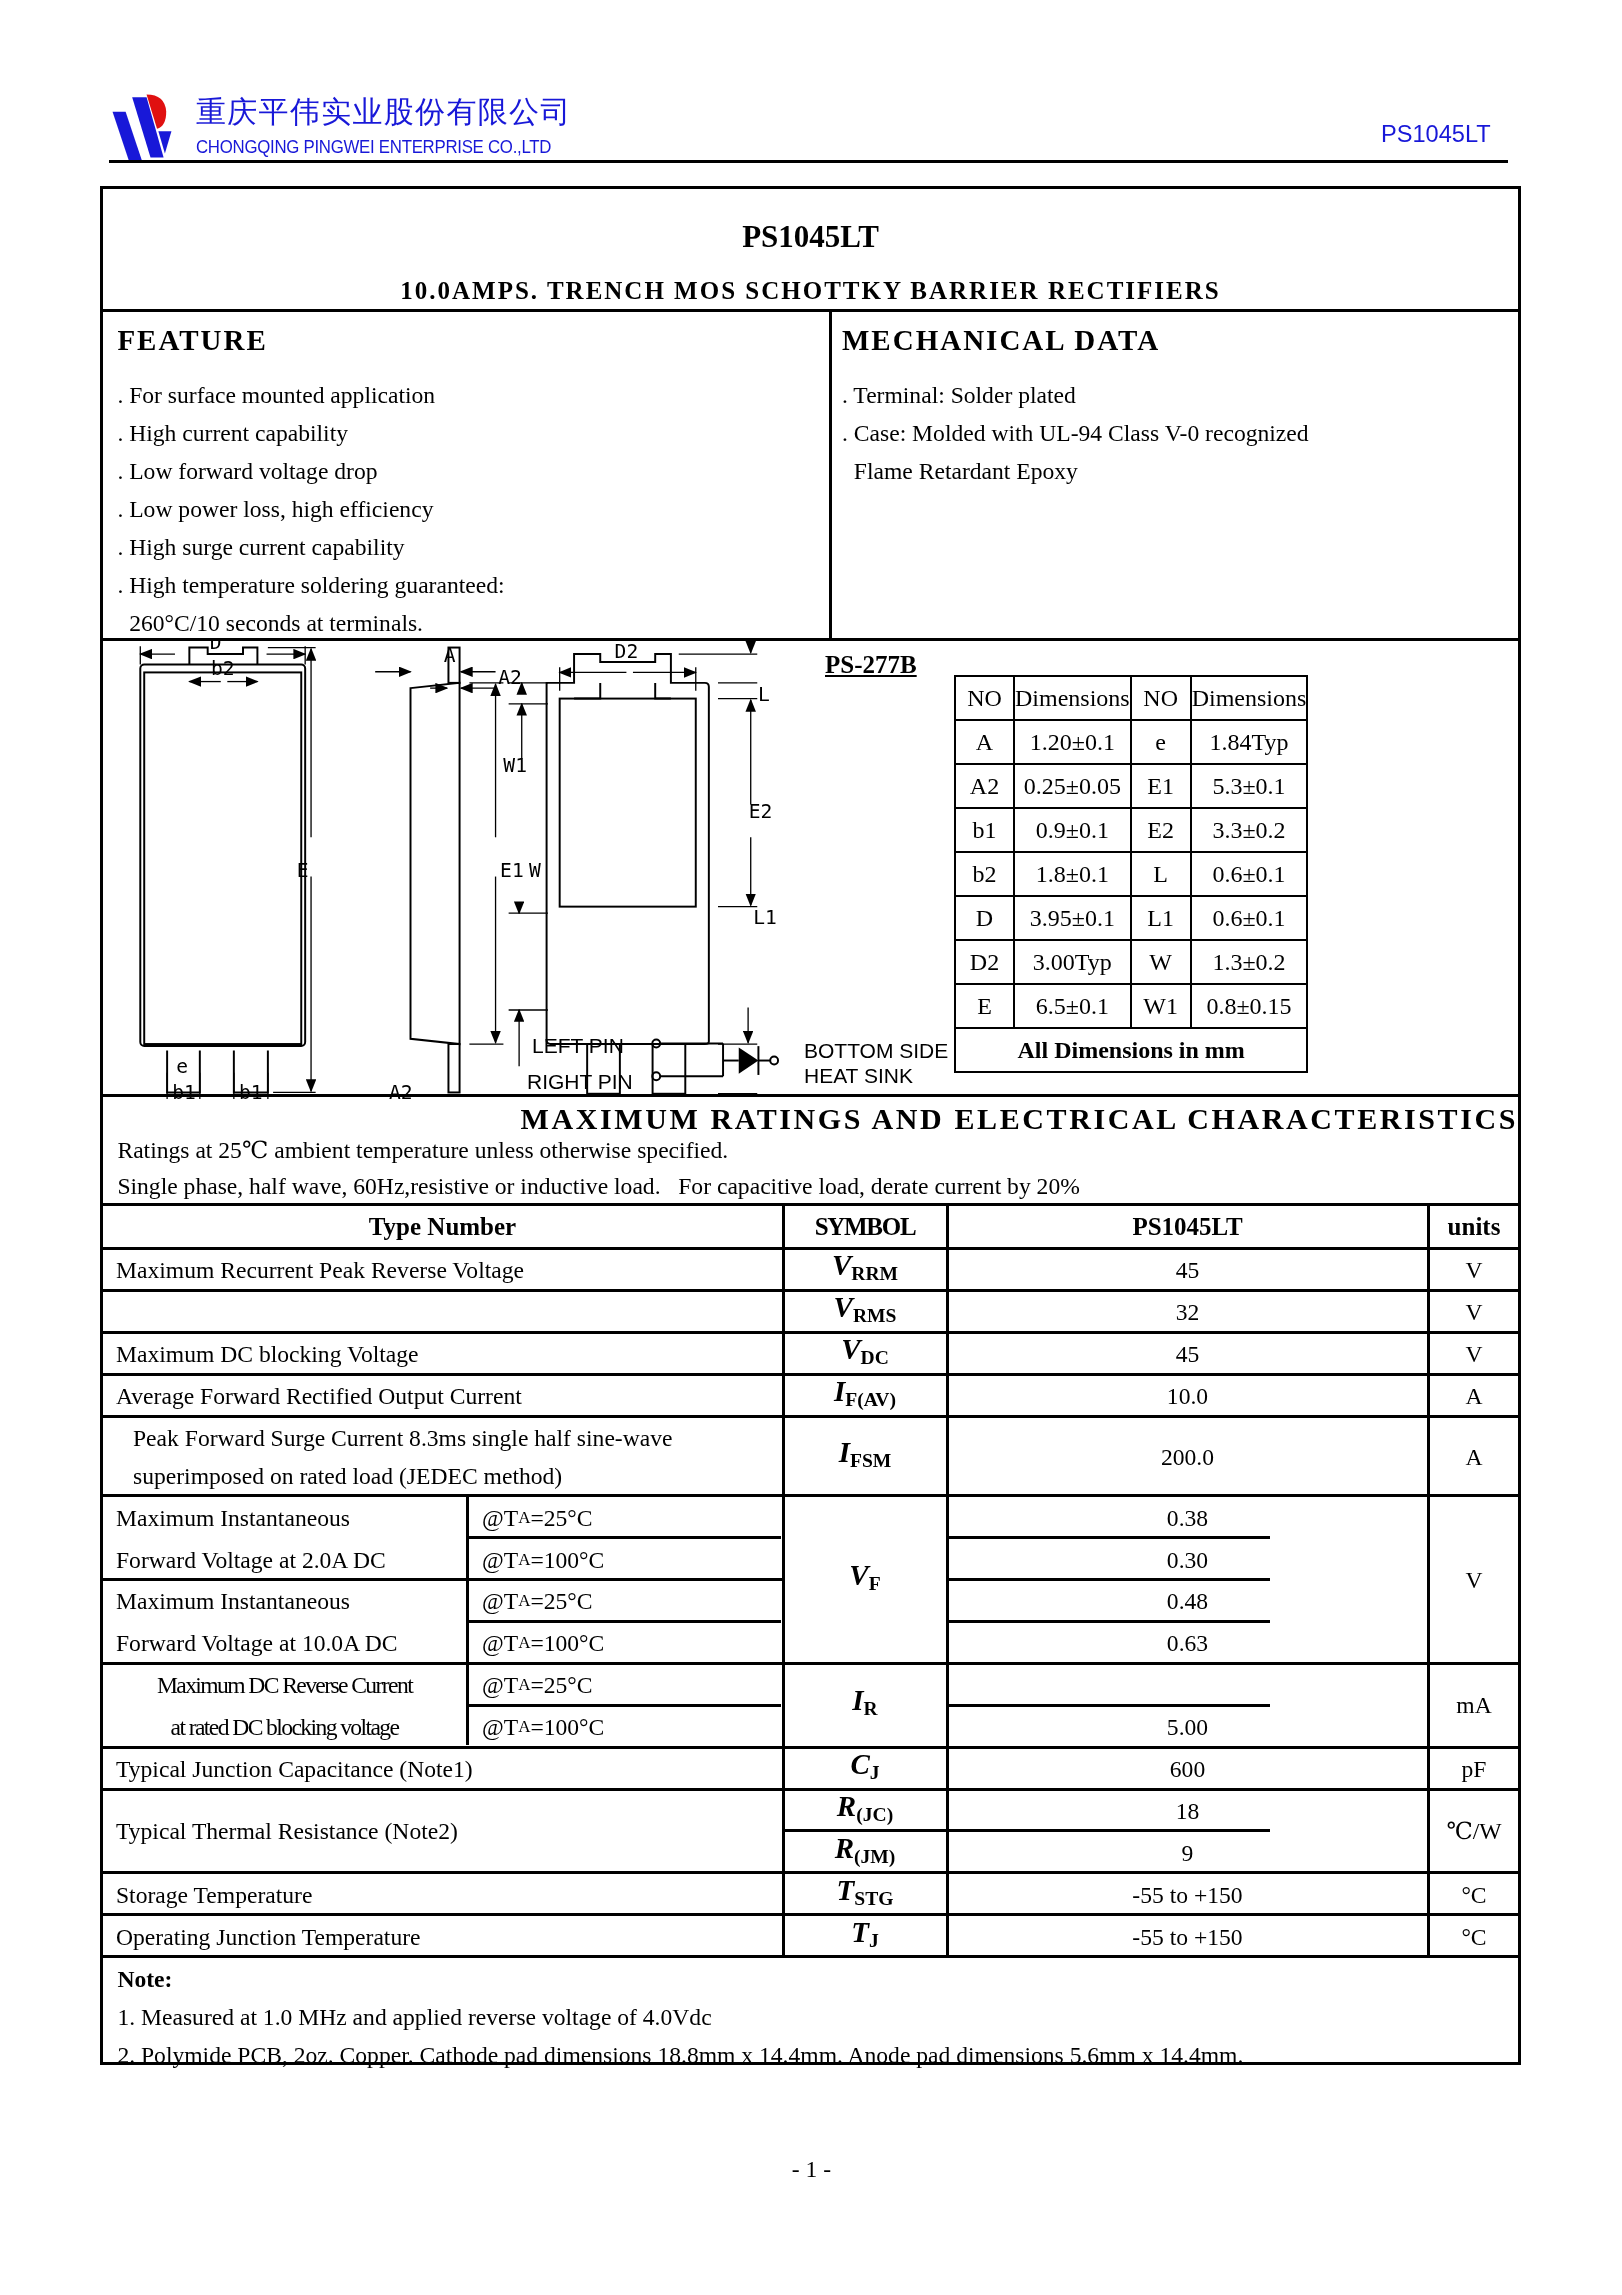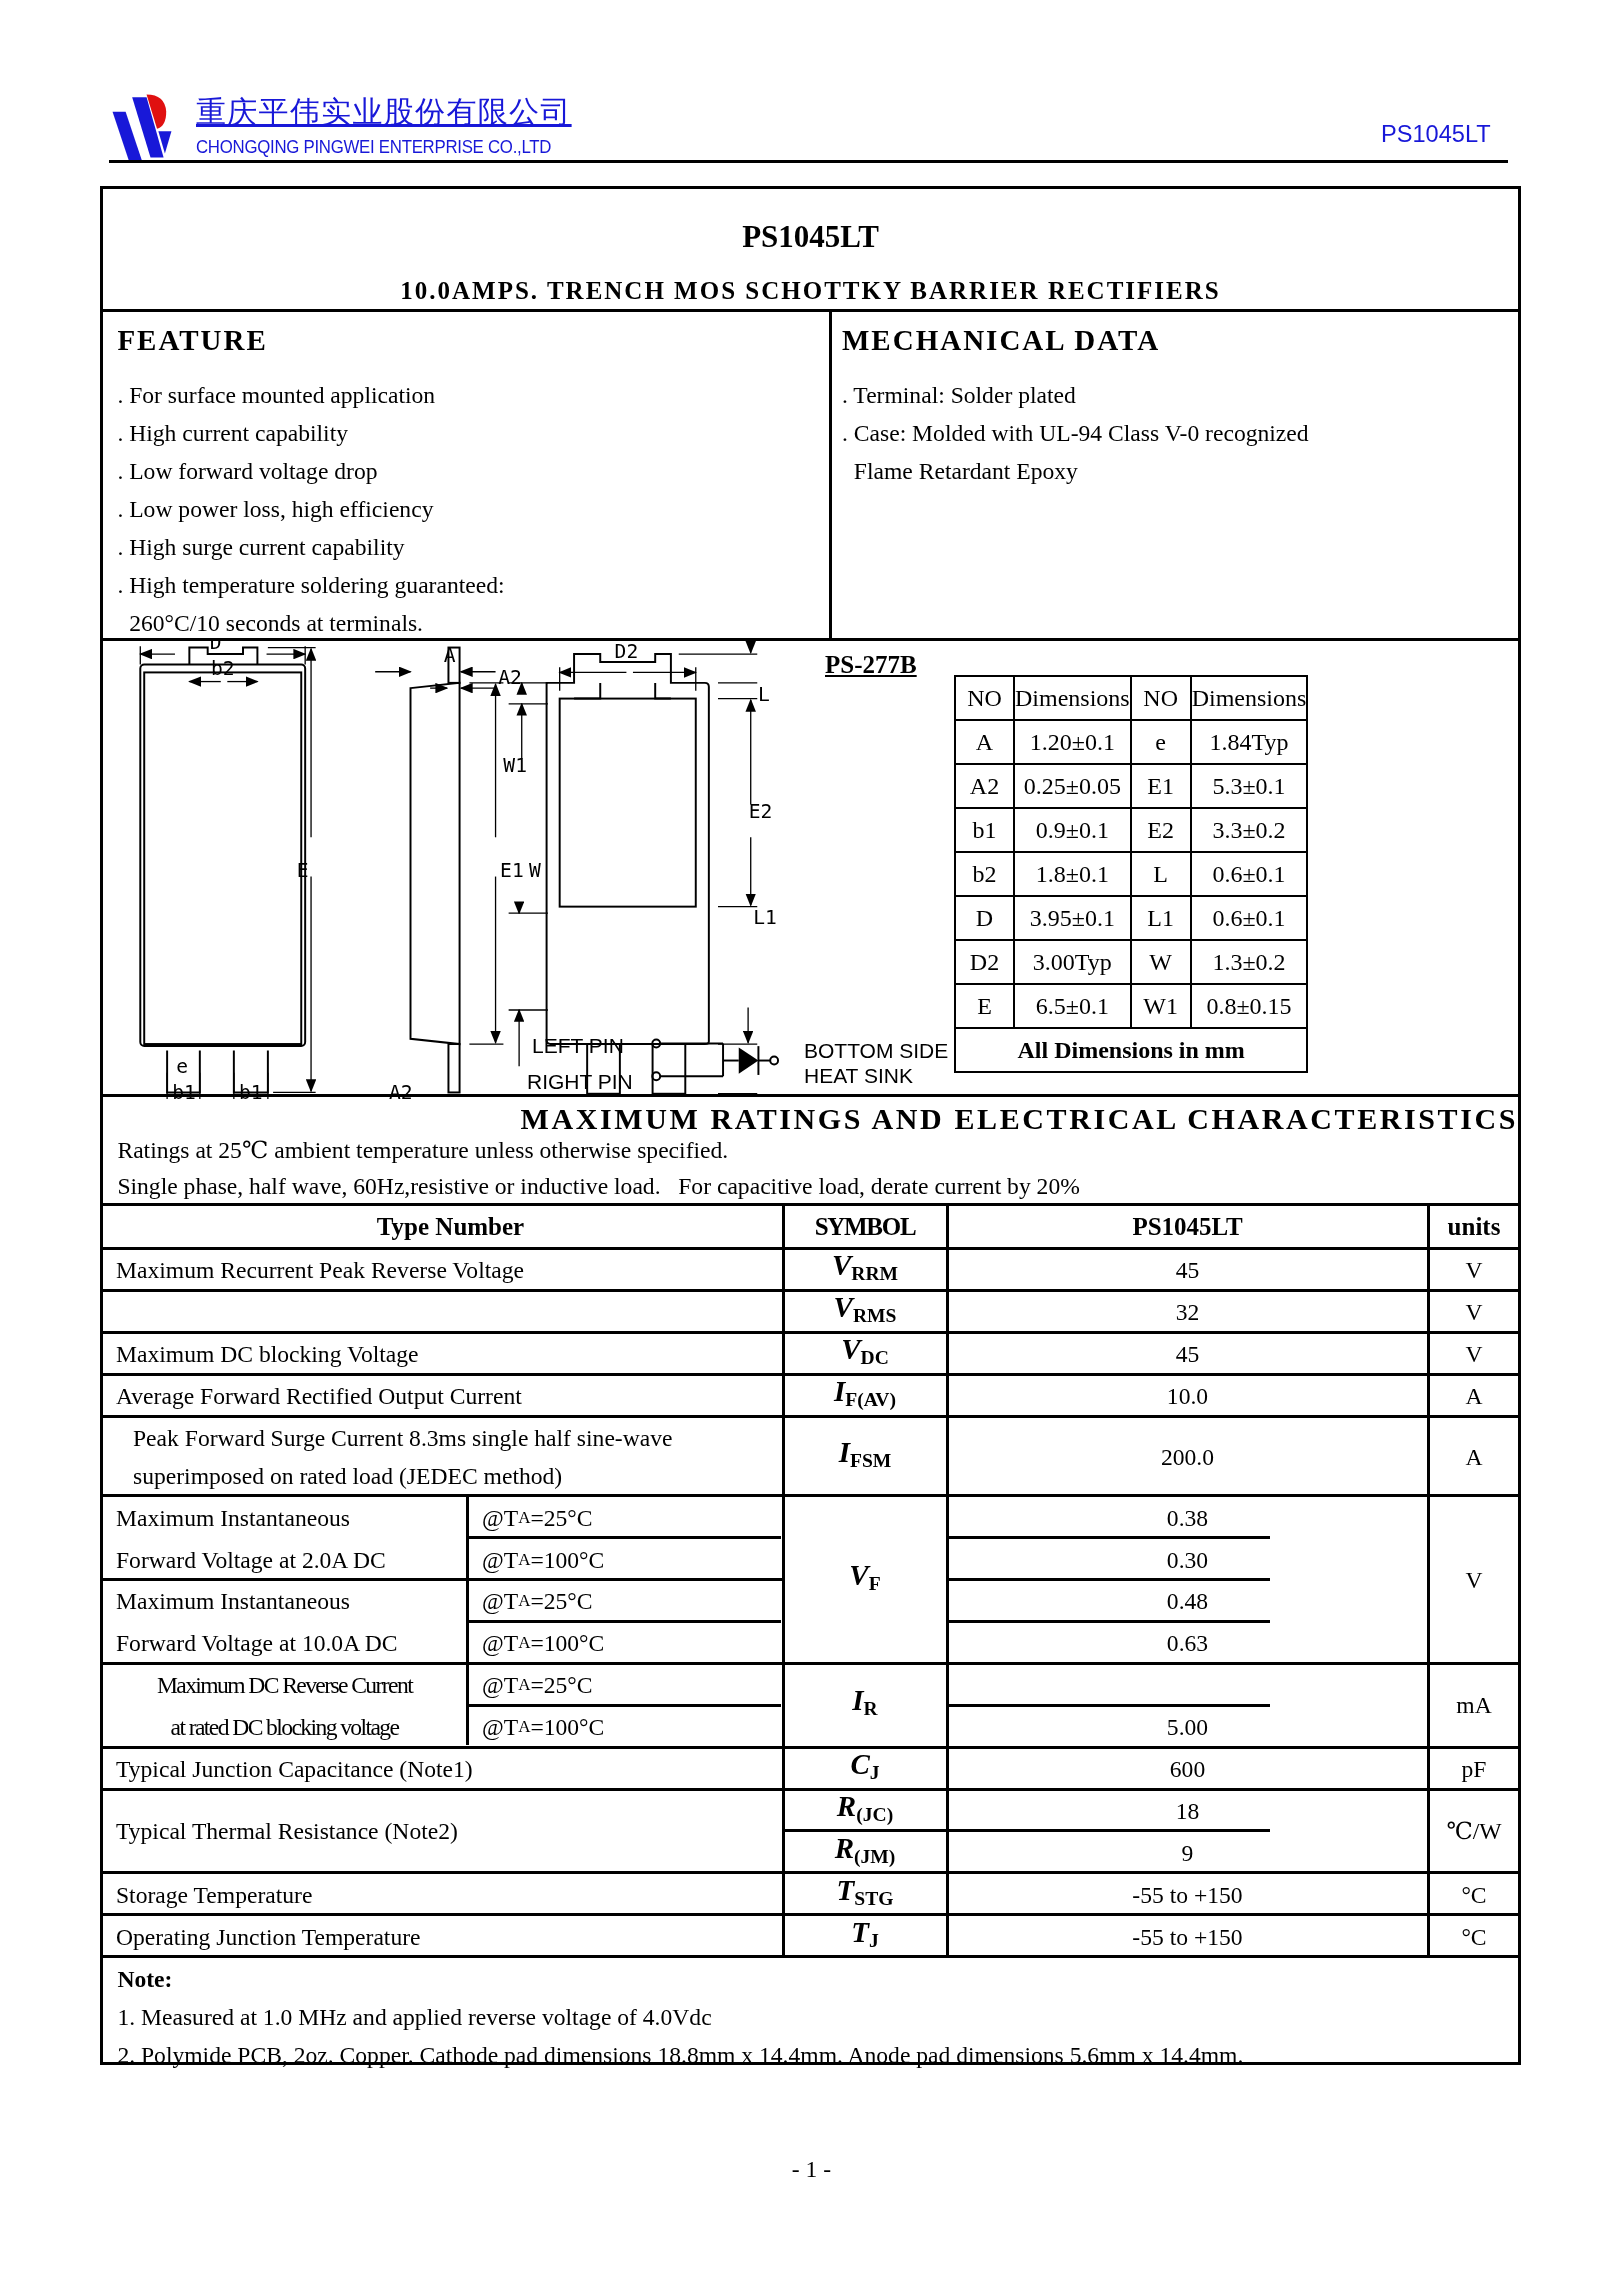--- a/index.html
+++ b/index.html
@@ -2,21 +2,21 @@
 <html style="font-size:10.5px"><head>
 <meta charset="utf-8">
 <style>
   * { box-sizing: border-box; margin: 0; padding: 0; }
   html, body { width: 1623px; height: 2295px; background: #ffffff; }
   body { position: relative; font-family: "Liberation Serif", "DejaVu Serif", serif; color: #000; overflow: hidden; }
 
   
   .hdr { position: absolute; left: 0; top: 0; width: 1623px; height: 170px; }
   .logo { position: absolute; left: 111px; top: 92px; width: 79px; height: 72px; }
-  .cn-name { position: absolute; left: 196px; top: 92px; font-family: "DejaVu Sans", sans-serif; font-size: 30px; color: #1818d8; letter-spacing: 1.3px; line-height: 39px; text-decoration: underline; }
+  .cn-name { position: absolute; left: 196px; top: 92px; font-family: "DejaVu Sans", sans-serif; font-size: 30px; color: #1818d8; letter-spacing: 1.3px; line-height: 39px; }
   .en-name { position: absolute; left: 196px; top: 135px; font-family: "Liberation Sans", sans-serif; font-size: 18.3px; color: #1818d8; line-height: 23.6px; letter-spacing: -0.3px; transform: scaleX(0.92); transform-origin: left top; }
   .hdr-part { position: absolute; left: 1381px; top: 120px; font-family: "Liberation Sans", sans-serif; font-size: 23.6px; color: #1818d8; line-height: 29px; }
   .hdr-rule { position: absolute; left: 109px; top: 160px; width: 1399px; height: 3.3px; background: #000; }
 
   
   .frame { position: absolute; left: 100px; top: 186px; width: 1421px; height: 1879px; border: 3.3px solid #000; }
   .abs { position: absolute; }
   .hline { position: absolute; height: 3.3px; background: #000; }
   .vline { position: absolute; width: 2.6px; background: #000; }
 
@@ -295,21 +295,21 @@
   <div class="hline" style="left:679px;top:1640px;width:488px;"></div>
   <div class="hline" style="left:0;top:1682px;width:1415px;"></div>
   <div class="hline" style="left:0;top:1724px;width:1415px;"></div>
   <div class="hline" style="left:0;top:1766px;width:1415px;"></div>
 
   <div class="vline" style="left:679px;top:1014px;height:754px;"></div>
   <div class="vline" style="left:843px;top:1014px;height:754px;"></div>
   <div class="vline" style="left:1324px;top:1014px;height:754px;"></div>
   <div class="vline" style="left:363px;top:1305px;height:251px;"></div>
 
-  <div class="cell c-center hdrcell" style="left:8px;top:1017px;width:679px;height:41px;">Type Number</div>
+  <div class="cell c-center hdrcell" style="left:0;top:1017px;width:679px;height:41px;">Type Number</div>
   <div class="cell c-center hdrcell" style="left:681px;top:1017px;width:162px;height:41px;letter-spacing:-1.3px;">SYMBOL</div>
   <div class="cell c-center hdrcell" style="left:845px;top:1017px;width:479px;height:41px;">PS1045LT</div>
   <div class="cell c-center hdrcell" style="left:1327px;top:1017px;width:88px;height:41px;">units</div>
 
   <div class="cell c-left" style="left:0;top:1061px;width:679px;height:39px;">Maximum Recurrent Peak Reverse Voltage</div>
   <div class="cell c-center" style="left:681px;top:1061px;width:162px;height:39px;">
       <span class="sym"><span>V</span><sub>RRM</sub></span>
     </div>
   <div class="cell c-center" style="left:845px;top:1061px;width:479px;height:39px;">45</div>
   <div class="cell c-center" style="left:1327px;top:1061px;width:88px;height:39px;">V</div>

